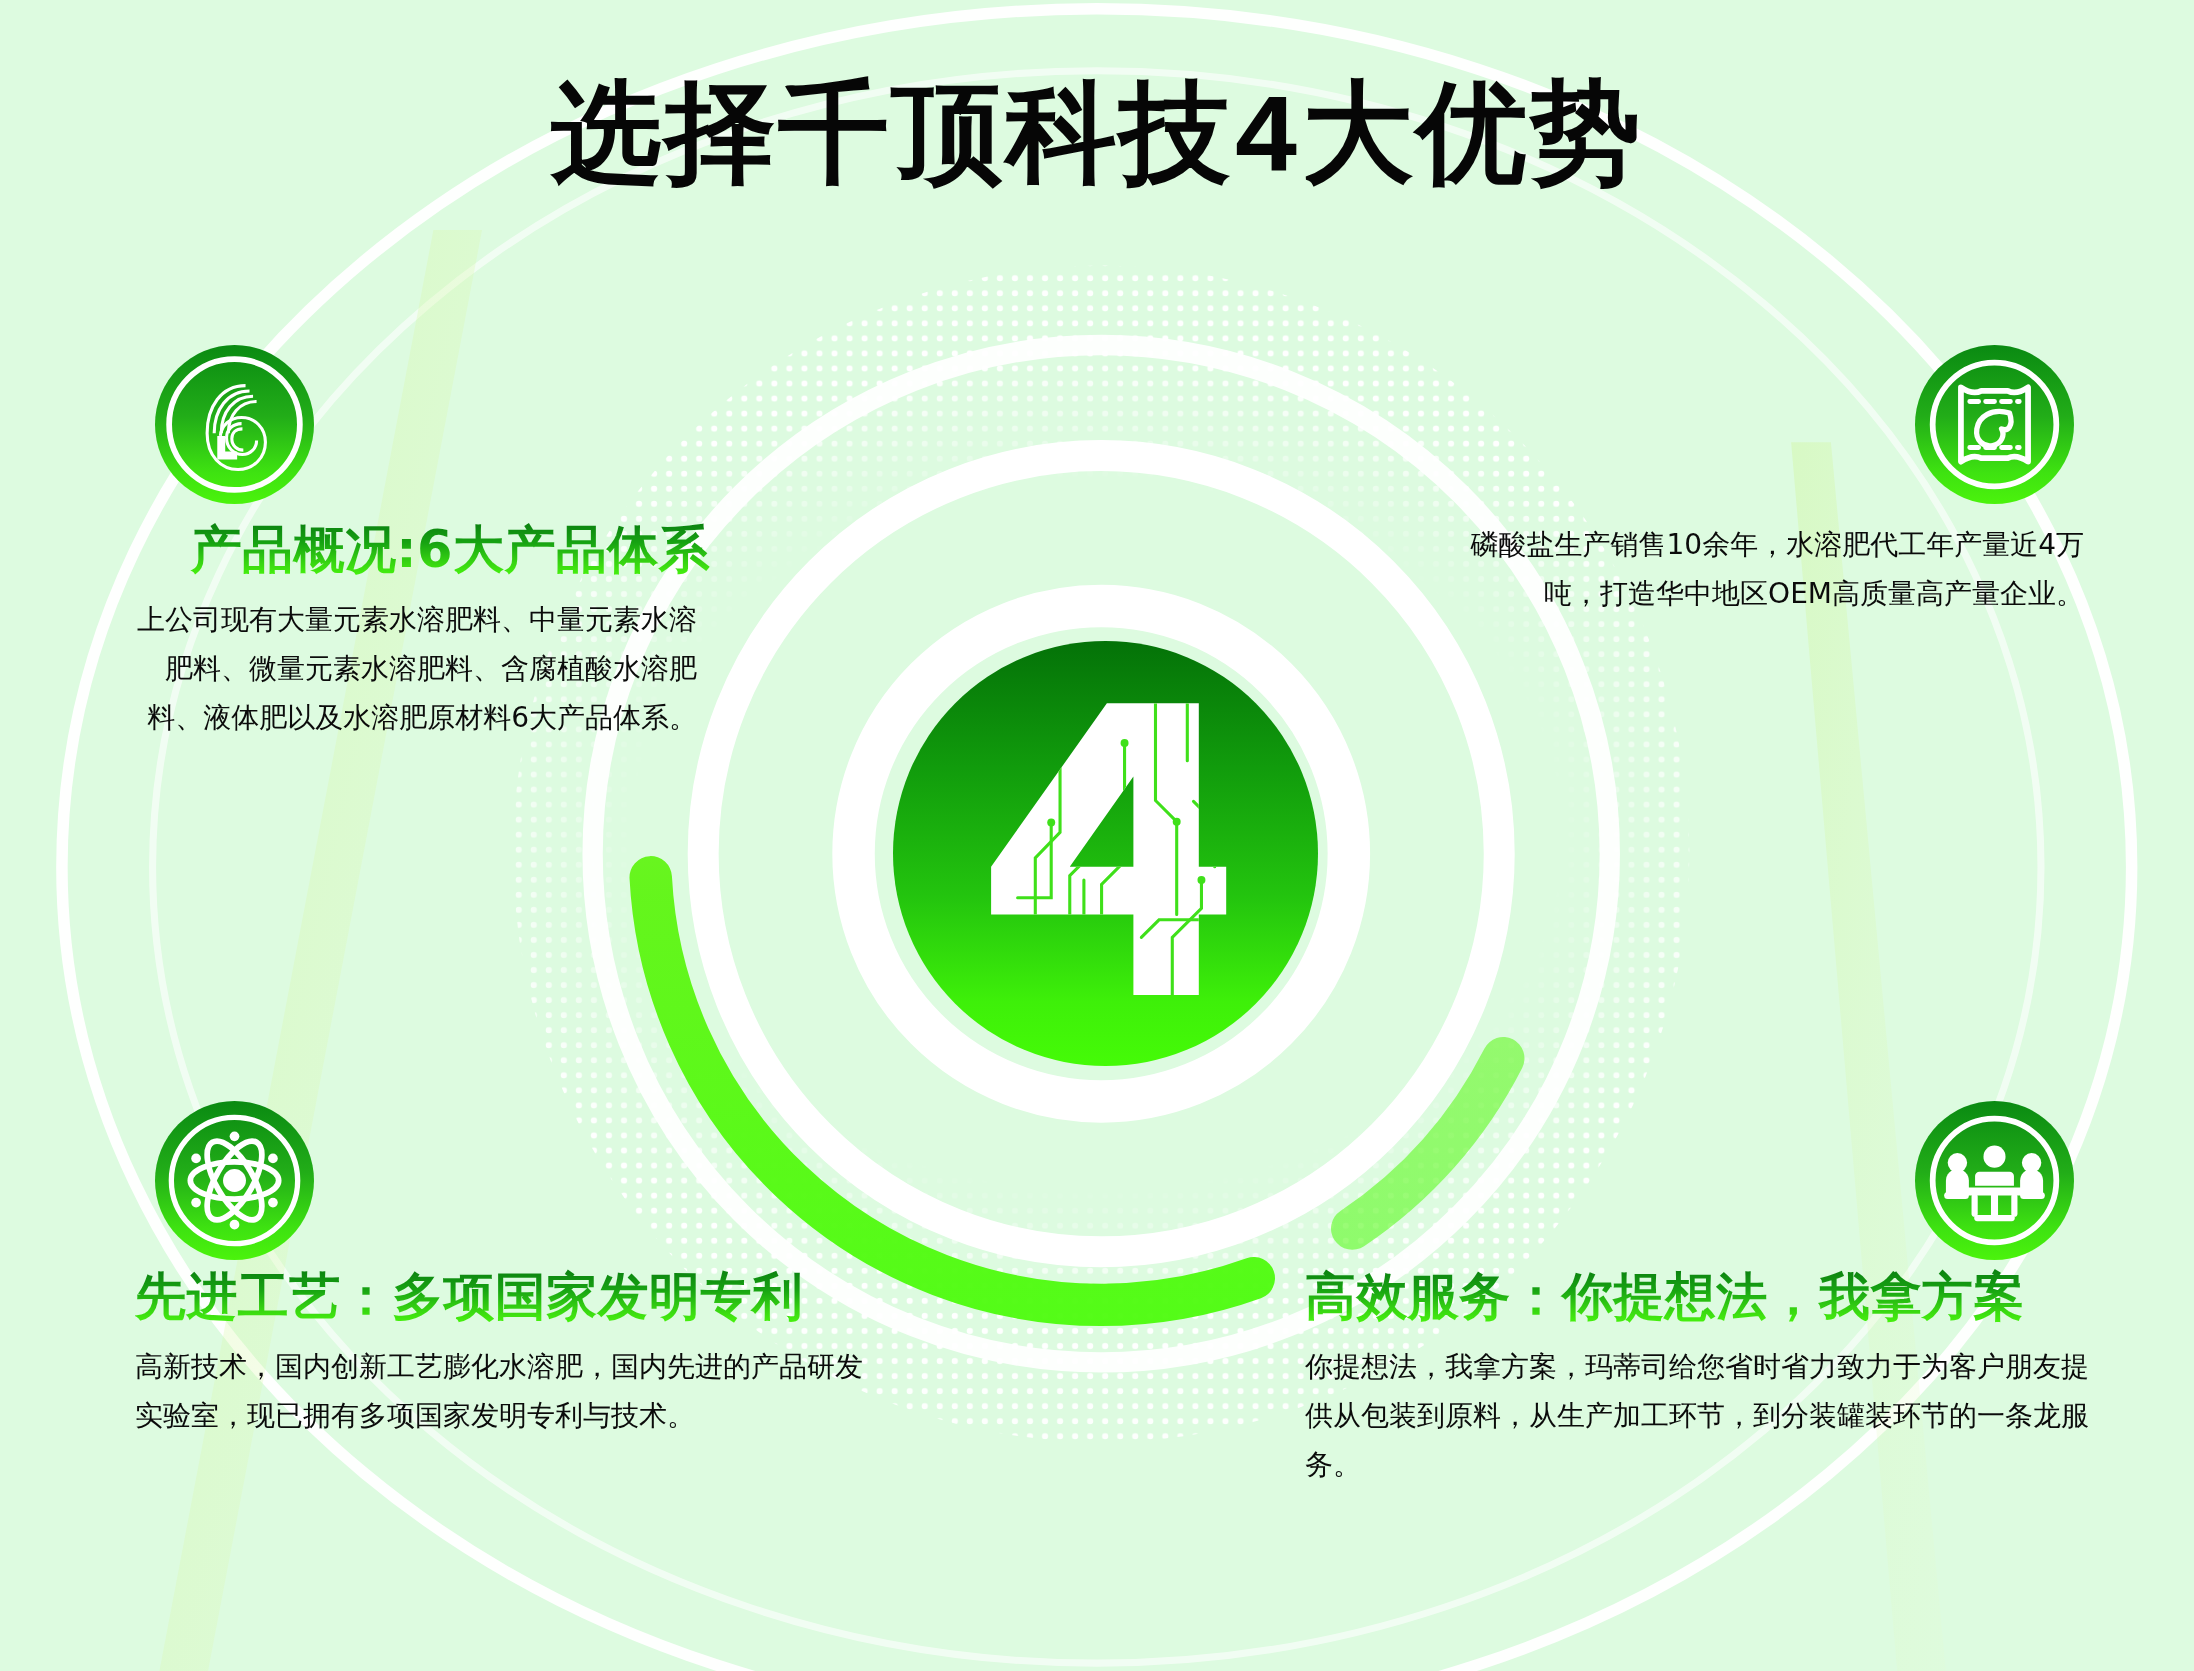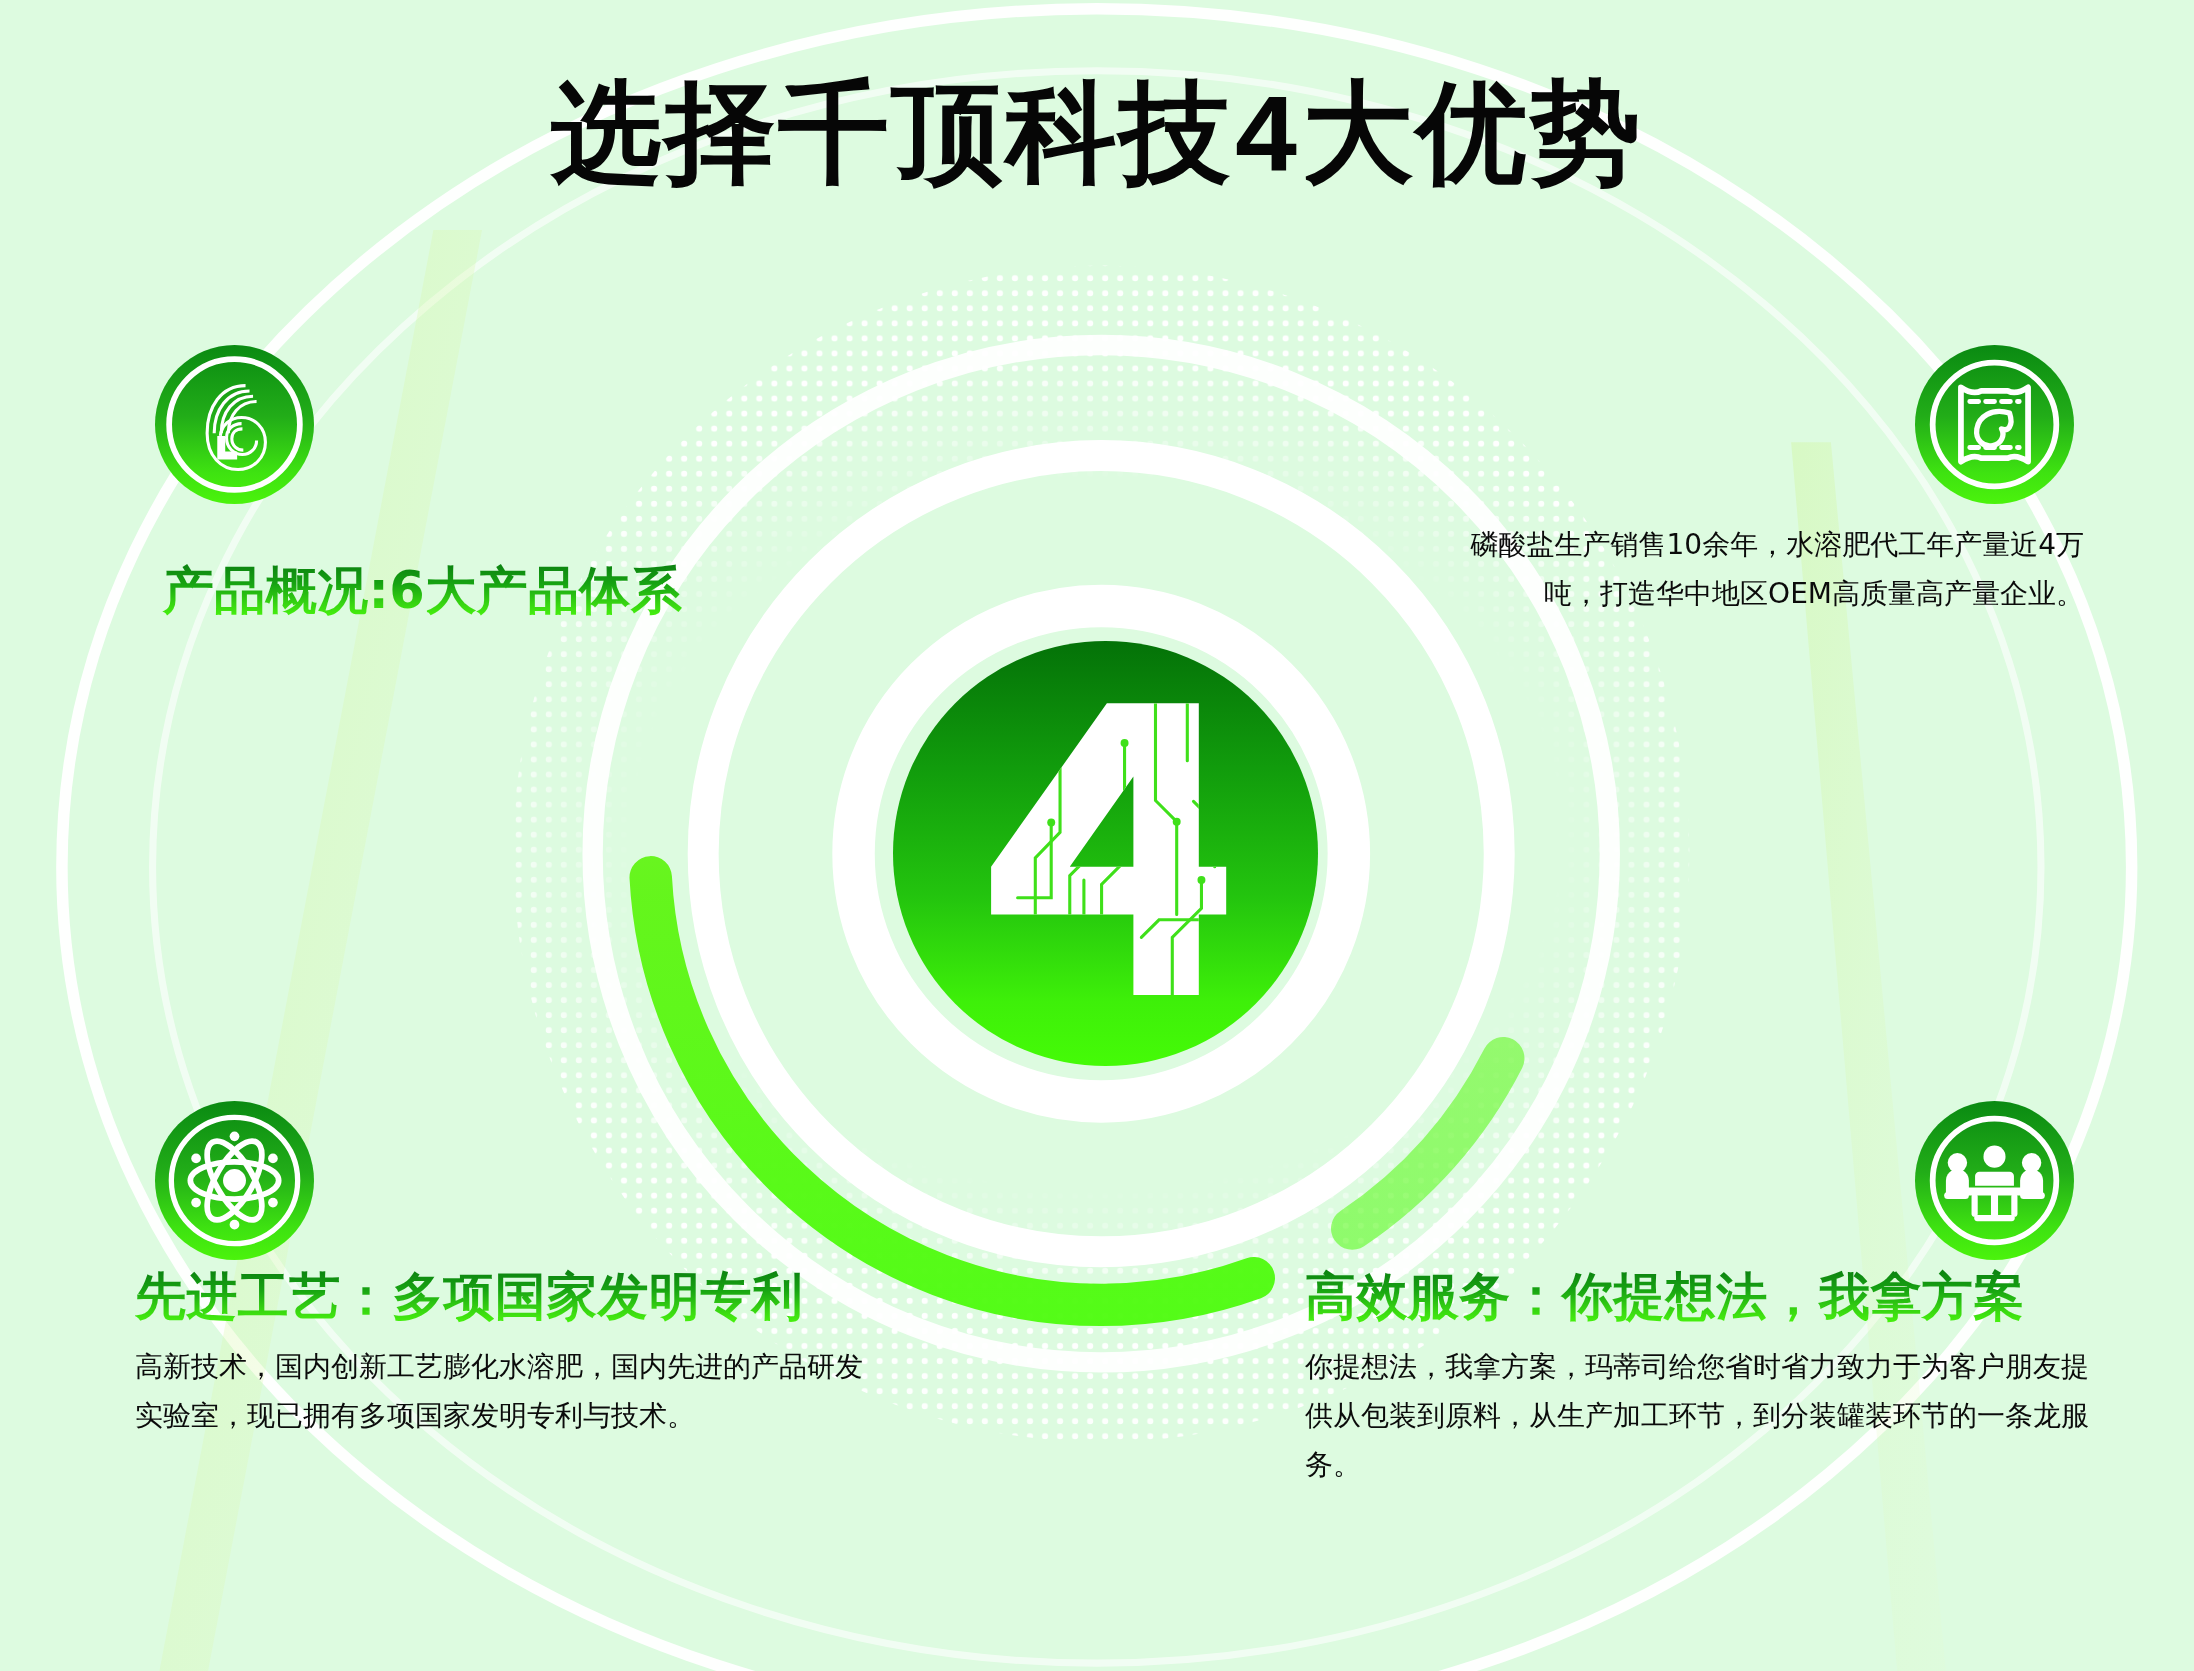--- a/index.html
+++ b/index.html
@@ -64,21 +64,21 @@
     -webkit-text-fill-color:transparent;
     margin-bottom:15px;
   }
   .quad p{
     font-size:28px;
     line-height:1.75;
     color:#0b0b0b;
     font-family:"DejaVu Sans","Liberation Sans",sans-serif;
     font-weight:500;
   }
-  #quad-tl{ left:135px;  top:520px; width:575px; text-align:center;margin-top:41px; }
+  #quad-tl{ left:135px;  top:520px; width:575px; text-align:right; }
   #quad-tl p{ width:562px; }
   #quad-tr{ left:1168px; top:520px; width:916px; text-align:right; }
   #quad-tr p{ width:628px; margin-left:auto; text-align:right; }
   #quad-bl{ left:135px;  top:1267px; width:778px; text-align:left; }
   #quad-bl p{ width:752px; }
   #quad-br{ left:1305px; top:1267px; width:796px; text-align:left; }
   #quad-br p{ width:792px; }
 
   
   #center-medallion{
@@ -247,20 +247,21 @@
         <circle cx="392" cy="120" r="9"></circle>
         <circle cx="510" cy="298" r="9"></circle>
         <circle cx="566" cy="430" r="9"></circle>
         <circle cx="316" cy="372" r="9"></circle>
       </g>
     </svg>
   </div>
 
   <div class="quad" id="quad-tl">
     <h2>产品概况:6大产品体系</h2>
+    <p>上公司现有大量元素水溶肥料、中量元素水溶肥料、微量元素水溶肥料、含腐植酸水溶肥料、液体肥以及水溶肥原材料6大产品体系。</p>
   </div>
 
   <div class="quad" id="quad-tr">
     <p>磷酸盐生产销售10余年，水溶肥代工年产量近4万吨，打造华中地区OEM高质量高产量企业。</p>
   </div>
 
   <div class="quad" id="quad-bl">
     <h2>先进工艺：多项国家发明专利</h2>
     <p>高新技术，国内创新工艺膨化水溶肥，国内先进的产品研发实验室，现已拥有多项国家发明专利与技术。</p>
   </div>

